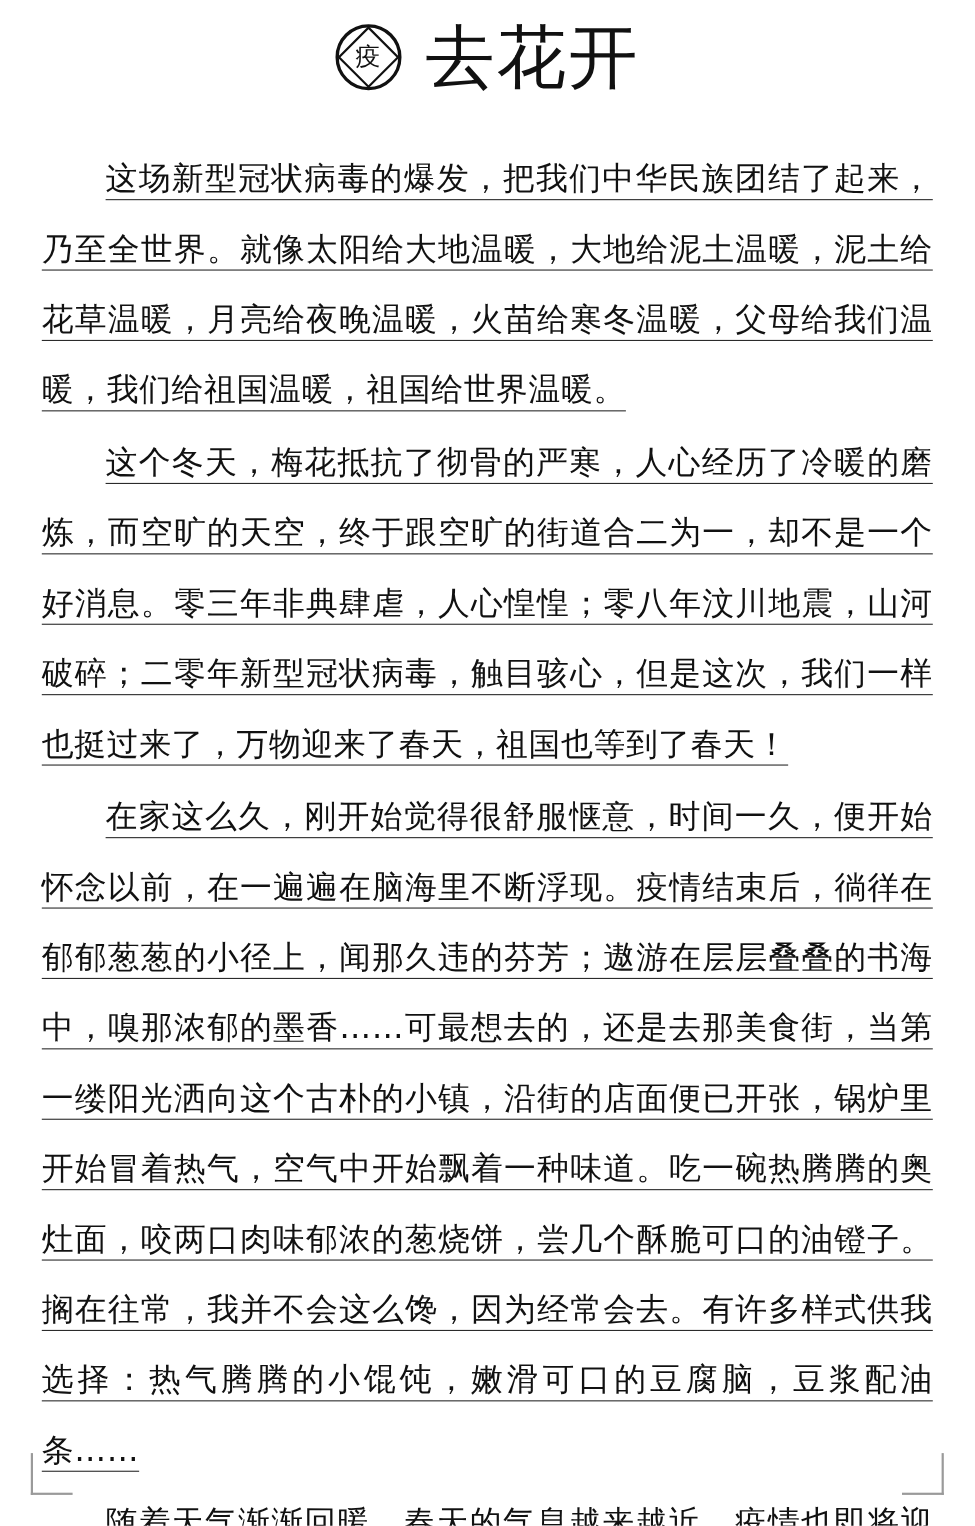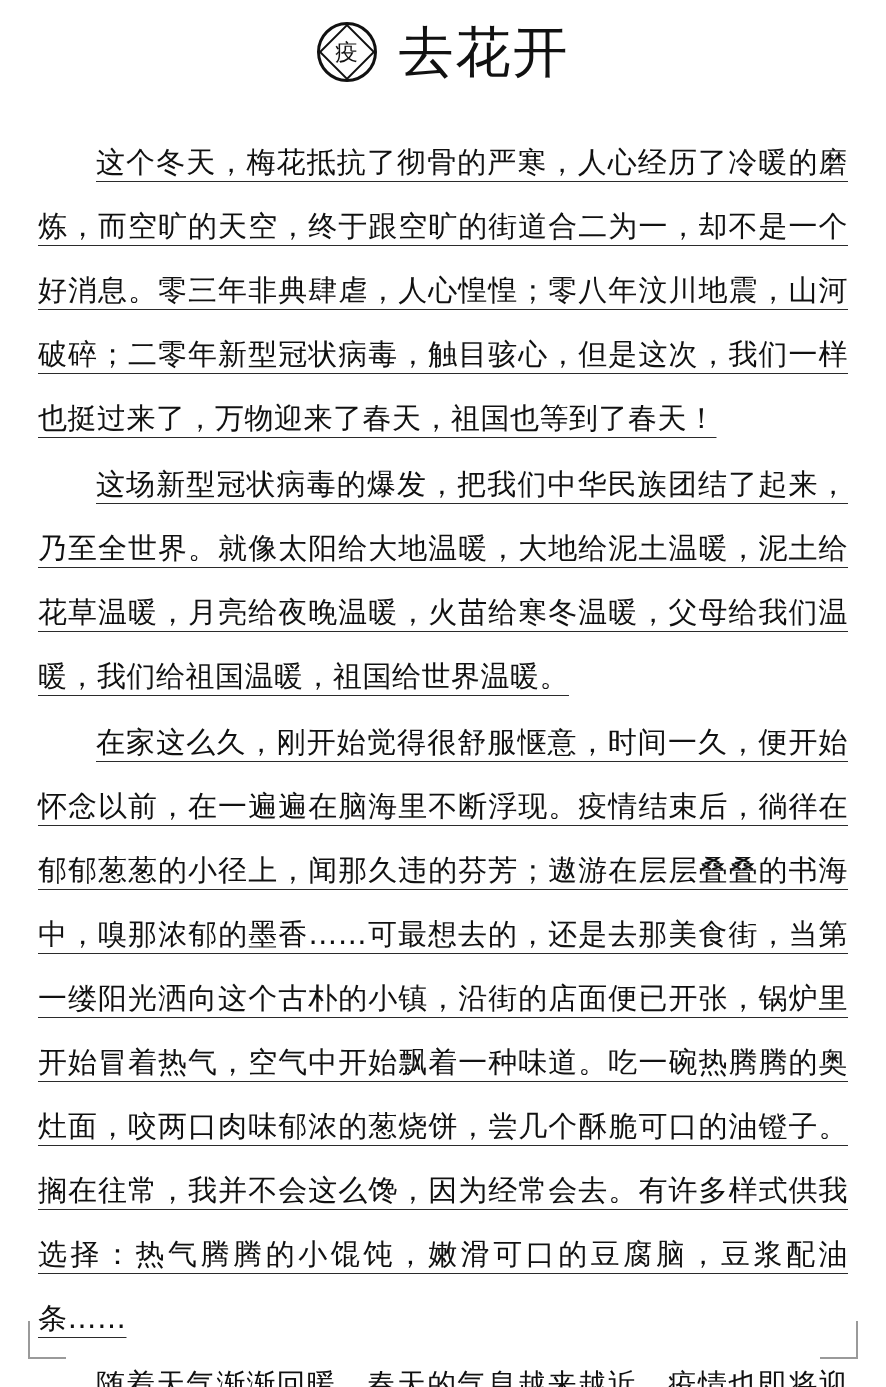--- a/index.html
+++ b/index.html
@@ -49,21 +49,21 @@
   }
   .logo-badge .logo-glyph {
     position: relative;
     z-index: 2;
     font-size: 23px;
     line-height: 1;
     color: #111;
     font-family: "DejaVu Sans", sans-serif;
   }
   .doc-title {
-    font-size: 55px;
+    font-size: 63px;
     line-height: 1;
     color: #111;
     letter-spacing: 2px;
     font-weight: 400;
     font-family: "DejaVu Sans", sans-serif;
   }
 
   
   .doc-body {
     padding: 44px 38px 0 38px;
@@ -107,20 +107,20 @@
 <body>
 
 <div class="doc-header">
   <div class="logo-badge">
     <span class="logo-glyph">疫</span>
   </div>
   <div class="doc-title">去花开</div>
 </div>
 
 <div class="doc-body">
+  <p class="para">这场新型冠状病毒的爆发，把我们中华民族团结了起来，乃至全世界。就像太阳给大地温暖，大地给泥土温暖，泥土给花草温暖，月亮给夜晚温暖，火苗给寒冬温暖，父母给我们温暖，我们给祖国温暖，祖国给世界温暖。</p>
   <p class="para">这个冬天，梅花抵抗了彻骨的严寒，人心经历了冷暖的磨炼，而空旷的天空，终于跟空旷的街道合二为一，却不是一个好消息。零三年非典肆虐，人心惶惶；零八年汶川地震，山河破碎；二零年新型冠状病毒，触目骇心，但是这次，我们一样也挺过来了，万物迎来了春天，祖国也等到了春天！</p>
-  <p class="para">这场新型冠状病毒的爆发，把我们中华民族团结了起来，乃至全世界。就像太阳给大地温暖，大地给泥土温暖，泥土给花草温暖，月亮给夜晚温暖，火苗给寒冬温暖，父母给我们温暖，我们给祖国温暖，祖国给世界温暖。</p>
   <p class="para">在家这么久，刚开始觉得很舒服惬意，时间一久，便开始怀念以前，在一遍遍在脑海里不断浮现。疫情结束后，徜徉在郁郁葱葱的小径上，闻那久违的芬芳；遨游在层层叠叠的书海中，嗅那浓郁的墨香……可最想去的，还是去那美食街，当第一缕阳光洒向这个古朴的小镇，沿街的店面便已开张，锅炉里开始冒着热气，空气中开始飘着一种味道。吃一碗热腾腾的奥灶面，咬两口肉味郁浓的葱烧饼，尝几个酥脆可口的油镫子。搁在往常，我并不会这么馋，因为经常会去。有许多样式供我选择：热气腾腾的小馄饨，嫩滑可口的豆腐脑，豆浆配油条……</p>
   <p class="para">随着天气渐渐回暖，春天的气息越来越近，疫情也即将迎来</p>
 </div>
 
 <div class="corner-mark left"></div>
 <div class="corner-mark right"></div>
 
 </body></html>

